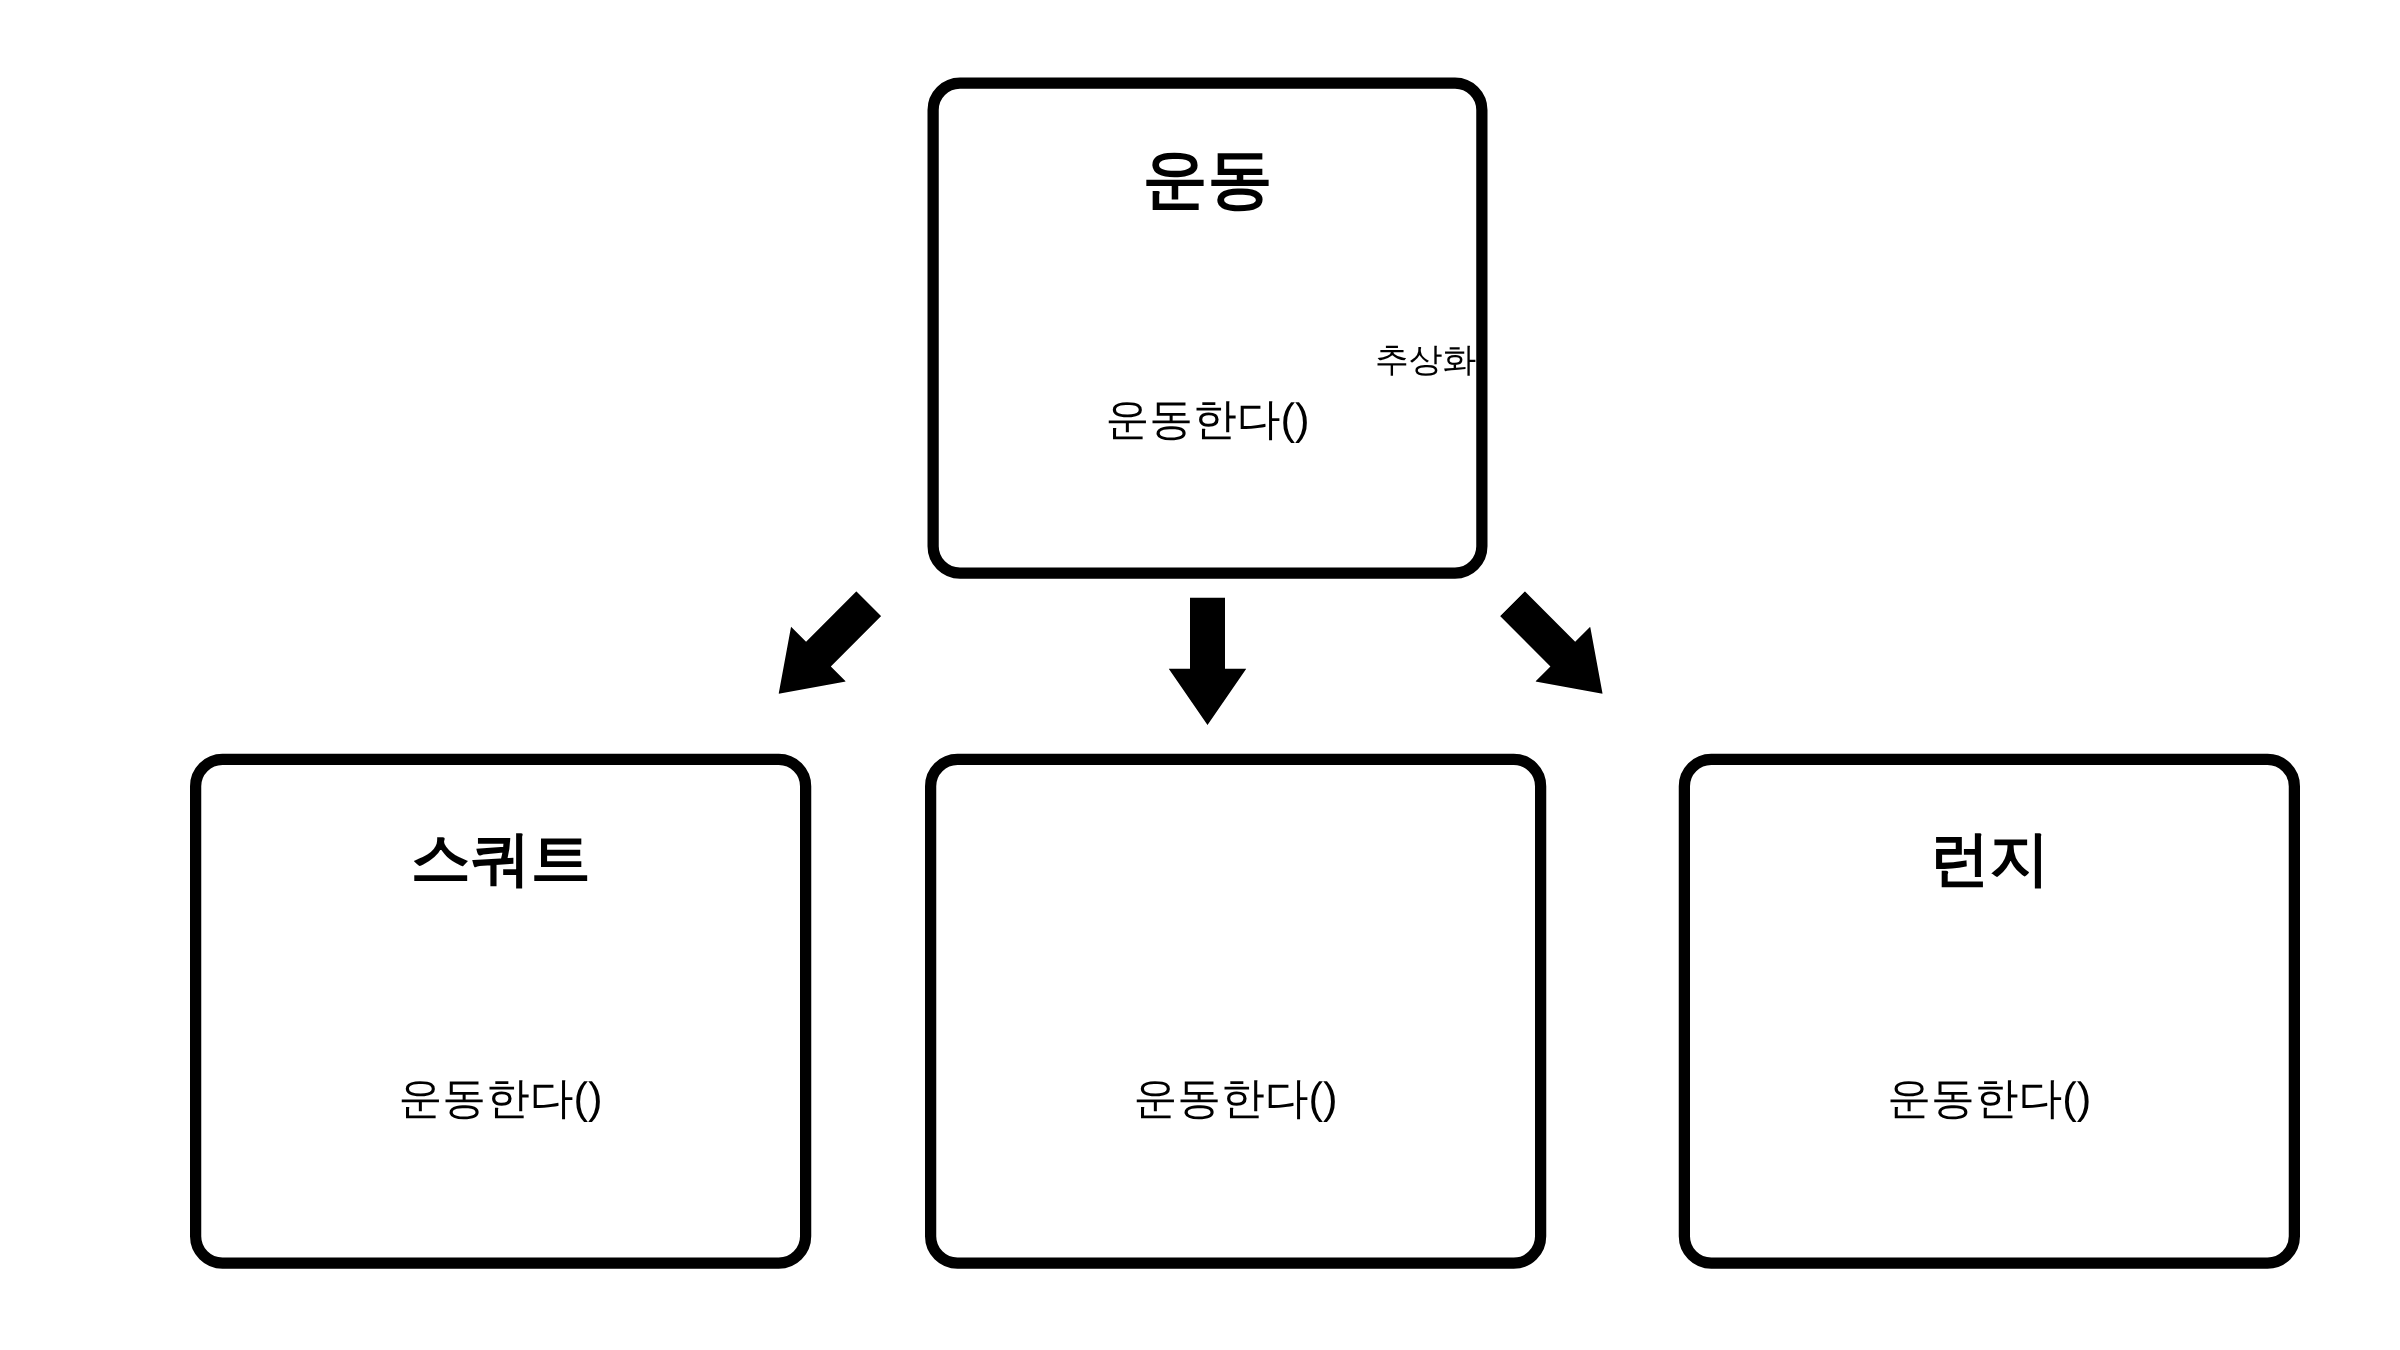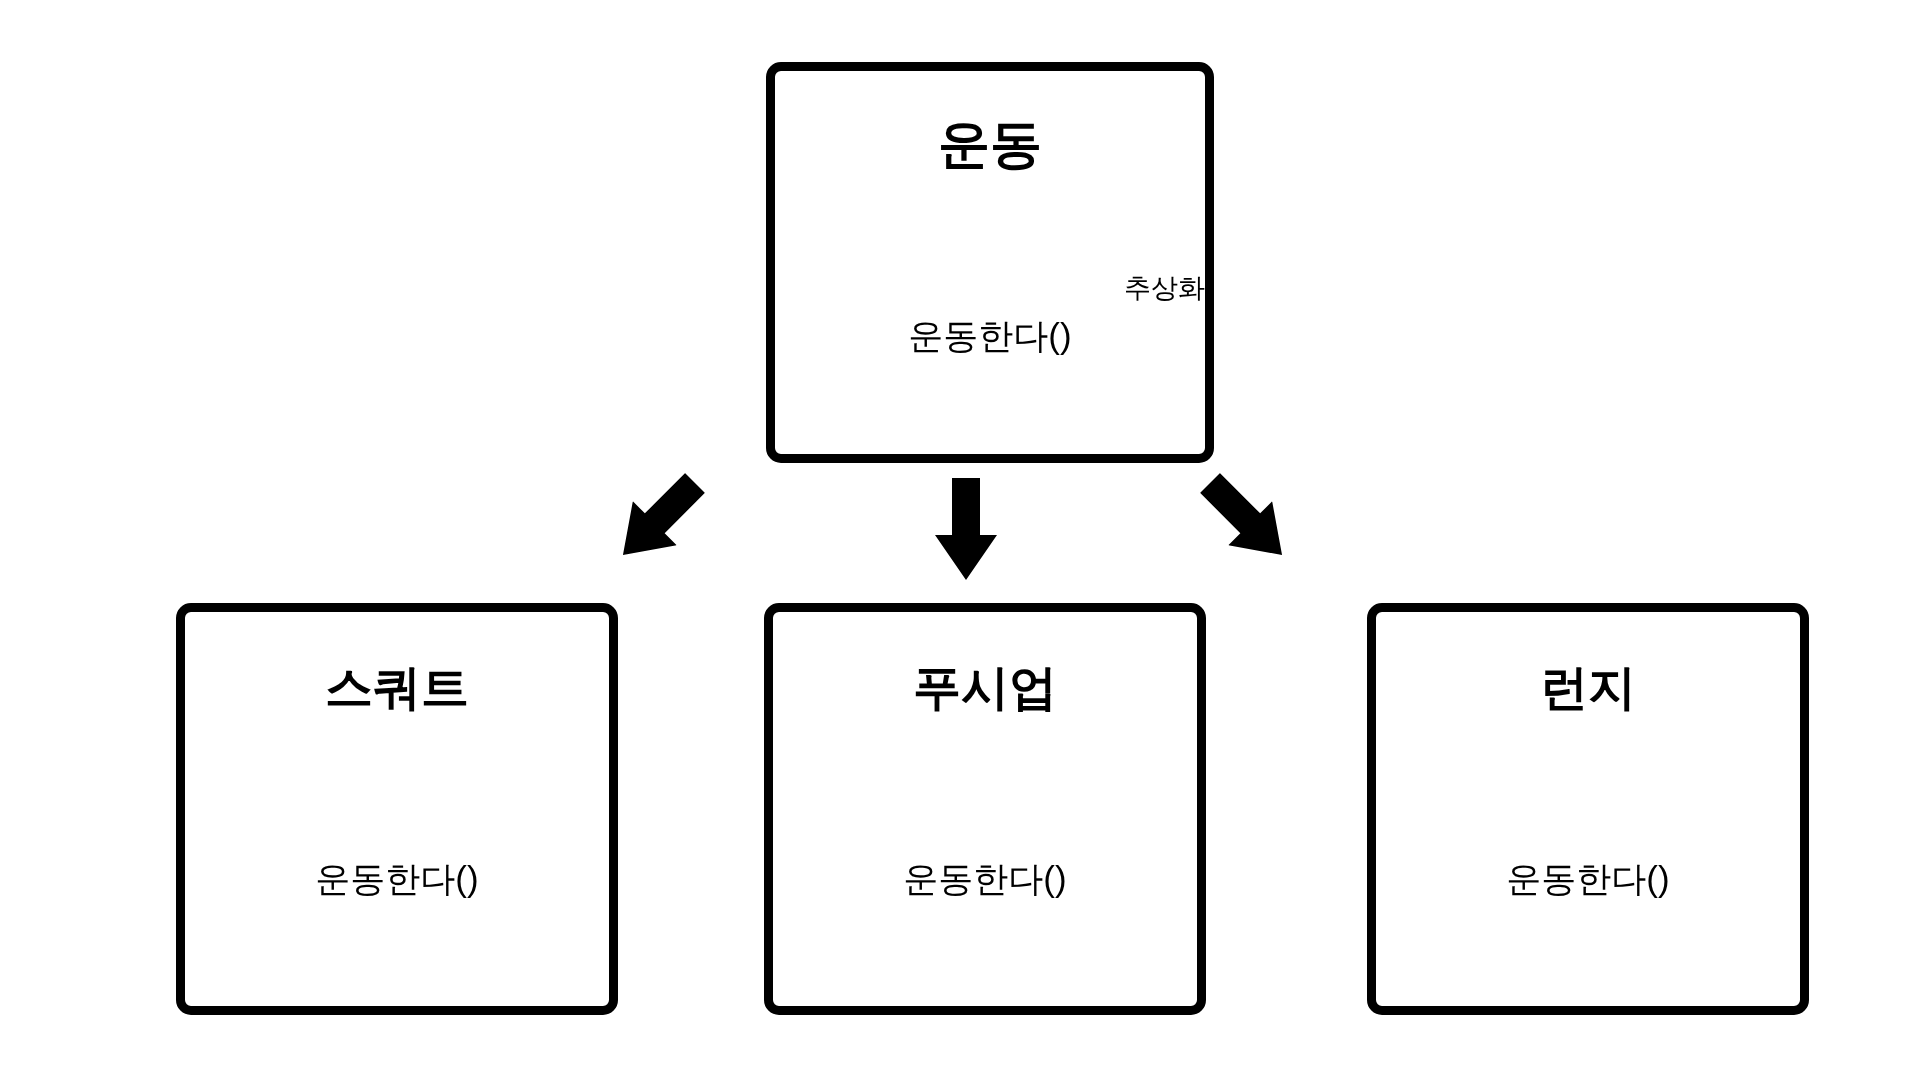--- a/index.html
+++ b/index.html
@@ -18,38 +18,37 @@
   }
   .diagram {
     position: relative;
     width: 1920px;
     height: 1080px;
   }
   .class-node {
     position: absolute;
     background: var(--bg-color);
     border: 9px solid var(--border-color);
-    border-radius: 15px;
-    margin-left: 24px;
+    border-radius: 26px;
   }
   .node-text {
     position: absolute;
     left: 0;
     width: 100%;
     text-align: center;
     white-space: nowrap;
     line-height: 1.1;
   }
   
   .node-parent { left: 742px; top: 62px; width: 448px; height: 401px; }
   .node-parent .node-title      { top: 45px;  font-size: 52px; font-weight: 700; }
   .node-parent .node-stereotype { top: 203px; font-size: 27px; font-weight: 400; text-align: right; }
   .node-parent .node-method     { top: 246px; font-size: 35px; font-weight: 400; }
   
-  .node-child { top: 603px; width: 442px; height: 412px; }
+  .node-child { top: 603px; width: 497px; height: 412px; }
   .node-child .node-title  { top: 50px;  font-size: 48px; font-weight: 700; }
   .node-child .node-method { top: 248px; font-size: 35px; font-weight: 400; }
   .node-squat  { left: 152px; }
   .node-pushup { left: 740px; }
   .node-lunge  { left: 1343px; }
   
   .arrow {
     position: absolute;
     width: 62px;
     height: 102px;
@@ -86,21 +85,20 @@
       <polygon points="17,0 45,0 45,57 62,57 31,102 0,57 17,57" fill="currentColor"></polygon>
     </svg>
   </div>
 
   <div class="class-node node-child node-squat">
     <div class="node-text node-title">스쿼트</div>
     <div class="node-text node-method">운동한다()</div>
   </div>
 
   <div class="class-node node-child node-pushup">
-    <div class="node-text node-title">푸시업</div>
     <div class="node-text node-method">운동한다()</div>
   </div>
 
   <div class="class-node node-child node-lunge">
     <div class="node-text node-title">런지</div>
     <div class="node-text node-method">운동한다()</div>
   </div>
 
 </div>
 

